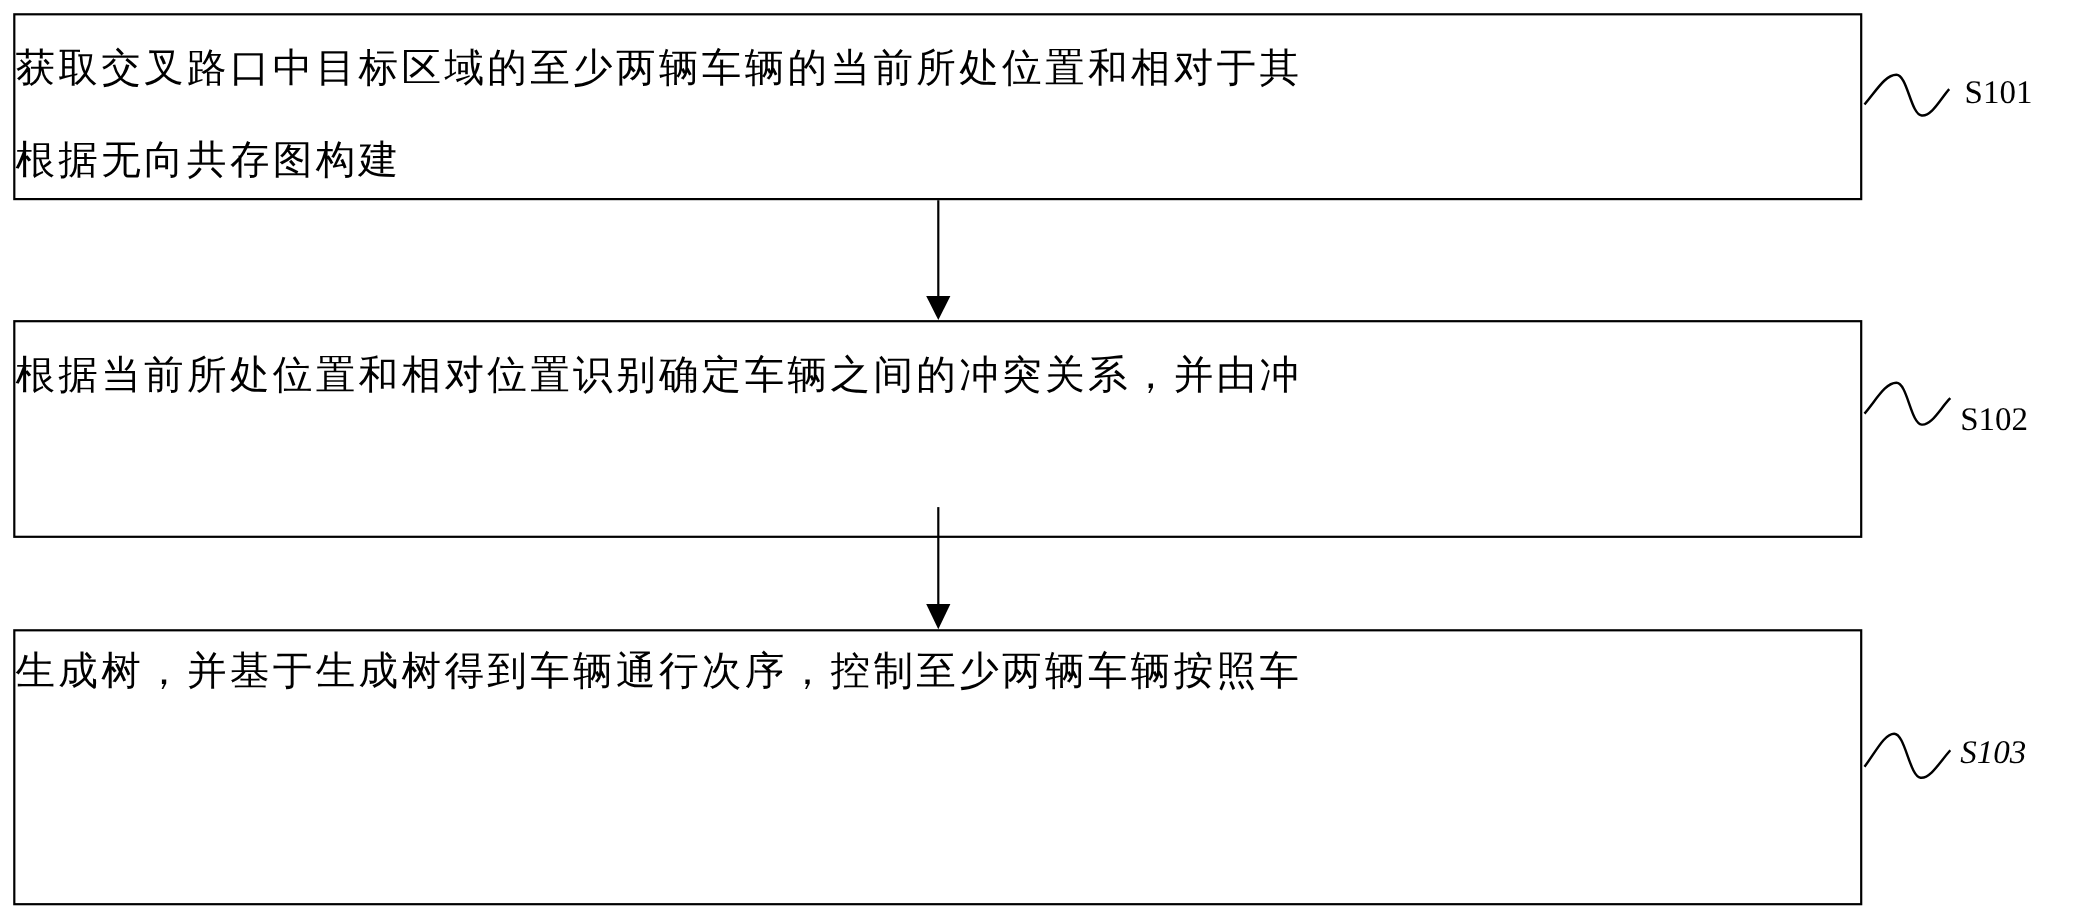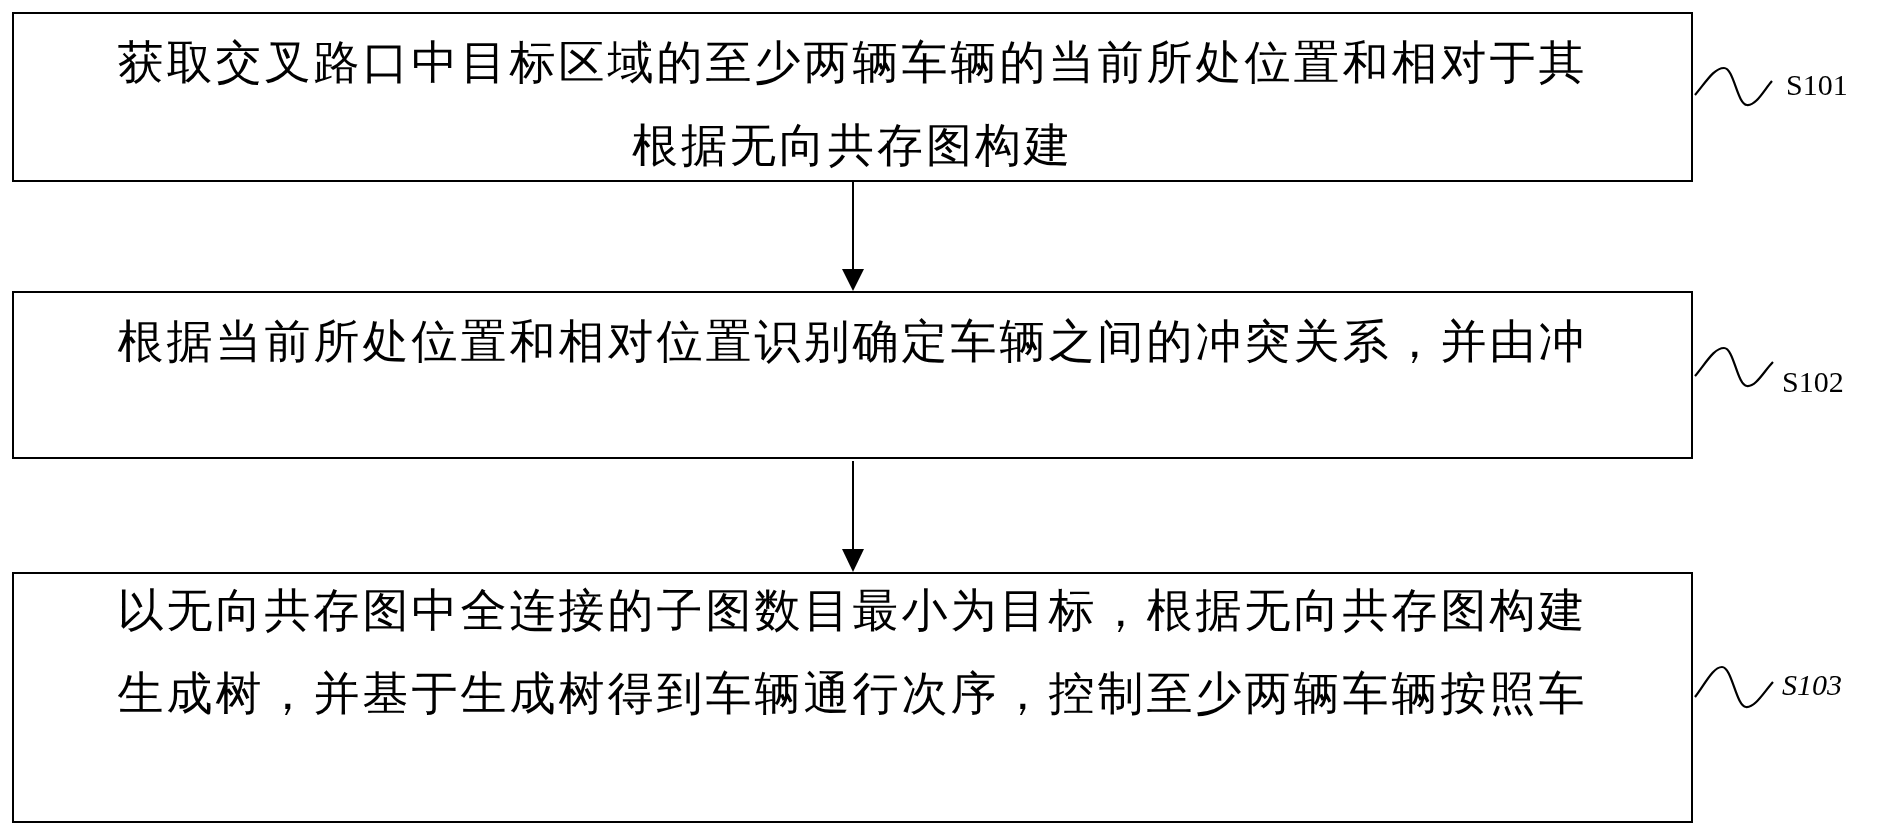--- a/index.html
+++ b/index.html
@@ -20,22 +20,21 @@
       left: 12px;
       width: 1681px;
       border: 2px solid #000000;
       box-sizing: border-box;
       background: #ffffff;
     }
     .step-text {
       position: absolute;
       left: 0;
       right: 0;
-      text-align: center;
-      font-size: 46px;
+      font-size: 36px;
       line-height: 83px;
       white-space: nowrap;
       letter-spacing: 3px;
     }
     .step-line {
       display: block;
       height: 83px;
     }
     .step-label {
       position: absolute;
@@ -56,29 +55,28 @@
 </head>
 <body>
 
 <div class="step-box" style="top:12px; height:170px;">
   <div class="step-text" style="top:7px;">
     <span class="step-line">获取交叉路口中目标区域的至少两辆车辆的当前所处位置和相对于其</span>
     <span class="step-line">根据无向共存图构建</span>
   </div>
 </div>
 
-<div class="step-box" style="top:291px; height:168px;">
+<div class="step-box" style="top:291px; height:198px;">
   <div class="step-text" style="top:7px;">
     <span class="step-line">根据当前所处位置和相对位置识别确定车辆之间的冲突关系，并由冲</span>
   </div>
 </div>
 
 <div class="step-box" style="top:572px; height:251px;">
   <div class="step-text" style="top:-5px;">
-    <span class="step-line">以无向共存图中全连接的子图数目最小为目标，根据无向共存图构建</span>
     <span class="step-line">生成树，并基于生成树得到车辆通行次序，控制至少两辆车辆按照车</span>
   </div>
 </div>
 
 <div class="step-label" style="left:1786px; top:64px;">S101</div>
 <div class="step-label" style="left:1782px; top:341px;margin-top:20px;">S102</div>
 <div class="step-label" style="left:1782px; top:664px;font-style:italic;">S103</div>
 
 <svg class="overlay" viewBox="0 0 1891 836" xmlns="http://www.w3.org/2000/svg">
   <g>

